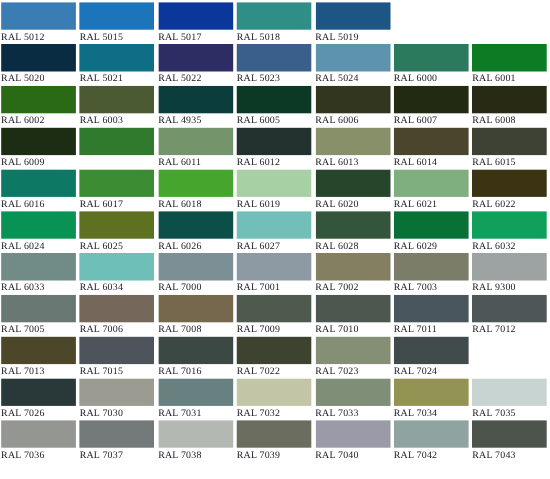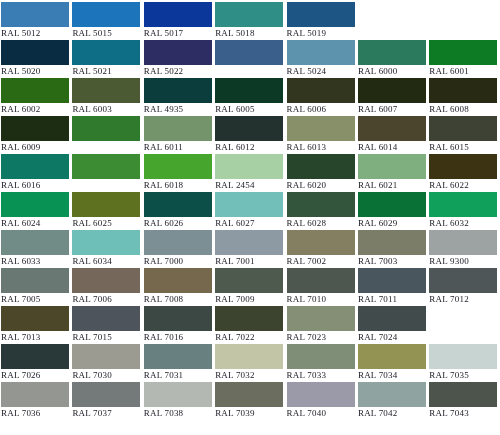--- a/index.html
+++ b/index.html
@@ -87,20 +87,21 @@
       <div class="swatch-cell">
         <div class="swatch-chip" style="background-color: rgb(13, 110, 133);"></div>
         <div class="swatch-label">RAL 5021</div>
       </div>
       <div class="swatch-cell">
         <div class="swatch-chip" style="background-color: rgb(46, 45, 99);"></div>
         <div class="swatch-label">RAL 5022</div>
       </div>
       <div class="swatch-cell">
         <div class="swatch-chip" style="background-color: rgb(58, 95, 138);"></div>
+        <div class="swatch-label">RAL 5023</div>
       </div>
       <div class="swatch-cell">
         <div class="swatch-chip" style="background-color: rgb(94, 147, 174);"></div>
         <div class="swatch-label">RAL 5024</div>
       </div>
       <div class="swatch-cell">
         <div class="swatch-chip" style="background-color: rgb(43, 122, 94);"></div>
         <div class="swatch-label">RAL 6000</div>
       </div>
       <div class="swatch-cell">
@@ -167,28 +168,29 @@
         <div class="swatch-label">RAL 6015</div>
       </div>
     </div>
     <div class="swatch-row">
       <div class="swatch-cell">
         <div class="swatch-chip" style="background-color: rgb(13, 120, 100);"></div>
         <div class="swatch-label">RAL 6016</div>
       </div>
       <div class="swatch-cell">
         <div class="swatch-chip" style="background-color: rgb(60, 140, 51);"></div>
+        <div class="swatch-label">RAL 6017</div>
       </div>
       <div class="swatch-cell">
         <div class="swatch-chip" style="background-color: rgb(69, 165, 45);"></div>
         <div class="swatch-label">RAL 6018</div>
       </div>
       <div class="swatch-cell">
         <div class="swatch-chip" style="background-color: rgb(167, 209, 164);"></div>
-        <div class="swatch-label">RAL 2454</div>
+        <div class="swatch-label">RAL 6019</div>
       </div>
       <div class="swatch-cell">
         <div class="swatch-chip" style="background-color: rgb(39, 69, 43);"></div>
         <div class="swatch-label">RAL 6020</div>
       </div>
       <div class="swatch-cell">
         <div class="swatch-chip" style="background-color: rgb(127, 174, 127);"></div>
         <div class="swatch-label">RAL 6021</div>
       </div>
       <div class="swatch-cell">

